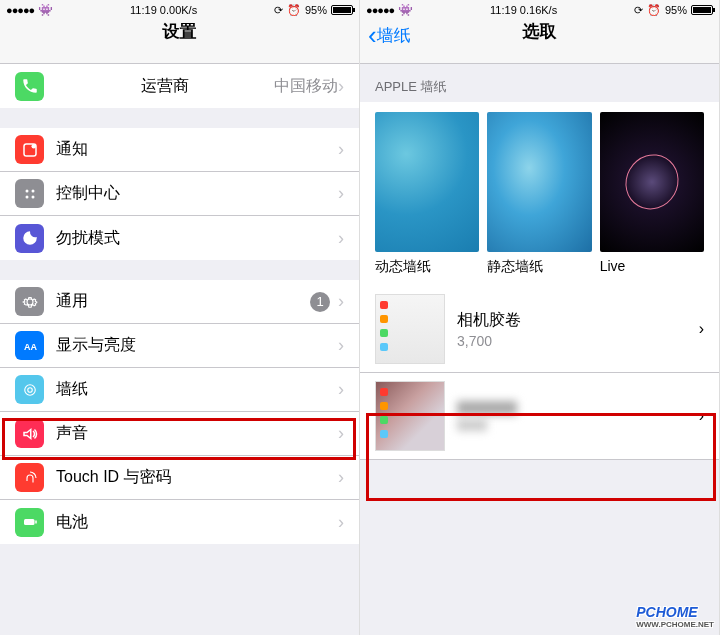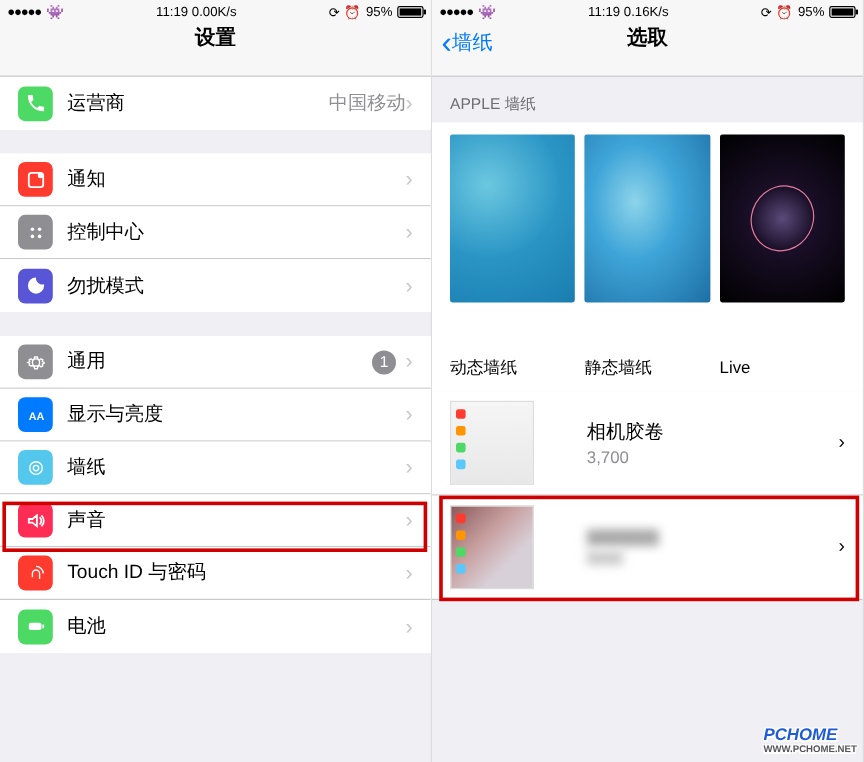--- a/index.html
+++ b/index.html
@@ -47,21 +47,21 @@
   position: absolute;
   left: 8px;
   color: #007aff;
   font-size: 17px;
   display: flex;
   align-items: center;
 }
 .nav-title { font-size: 17px; font-weight: 600; }
 .content { flex: 1; overflow-y: hidden; }
 .group { margin-bottom: 20px; background: #fff; }
-.group-top { margin-top: 0; }
+.group-top { margin-top: 0; text-align: center; }
 .row {
   height: 44px;
   background: #fff;
   display: flex;
   align-items: center;
   padding: 0 15px;
   border-bottom: 1px solid #c8c7cc;
   position: relative;
 }
 .row:last-child { border-bottom: none; }
@@ -96,21 +96,21 @@
   color: #6d6d72;
   padding: 14px 15px 6px;
   text-transform: uppercase;
 }
 .wallpaper-row {
   display: flex;
   gap: 8px;
   padding: 10px 15px 0;
   background: #fff;
 }
-.wp-item { flex: 1; display: flex; flex-direction: column; gap: 40px; }
+.wp-item { flex: 1; display: flex; flex-direction: column; }
 .wp-thumb {
   width: 100%;
   height: 140px;
   border-radius: 2px;
   margin-bottom: 6px;
 }
 .wp-dynamic { background: radial-gradient(circle at 30% 30%, #6cc8e0 0%, #2a95c5 50%, #1a7db0 100%); }
 .wp-static { background: radial-gradient(ellipse at 40% 40%, #8dd4ea 0%, #3fa5d8 40%, #1d6fa5 100%); }
 .wp-live { background: radial-gradient(circle at 50% 50%, #5a4a7a 0%, #1a0f28 30%, #000 100%); position: relative; }
 .wp-live::after {
@@ -121,21 +121,20 @@
   border-radius: 50%;
   transform: rotate(30deg);
 }
 .wp-label { font-size: 14px; color: #000; padding-bottom: 10px; }
 .photo-row {
   background: #fff;
   display: flex;
   align-items: center;
   padding: 8px 15px;
   border-bottom: 1px solid #c8c7cc;
-  gap: 32px;
 }
 .photo-thumb {
   width: 70px;
   height: 70px;
   background: linear-gradient(#f5f5f5, #e8e8e8);
   margin-right: 12px;
   flex-shrink: 0;
   border: 1px solid #ddd;
   position: relative;
   overflow: hidden;

